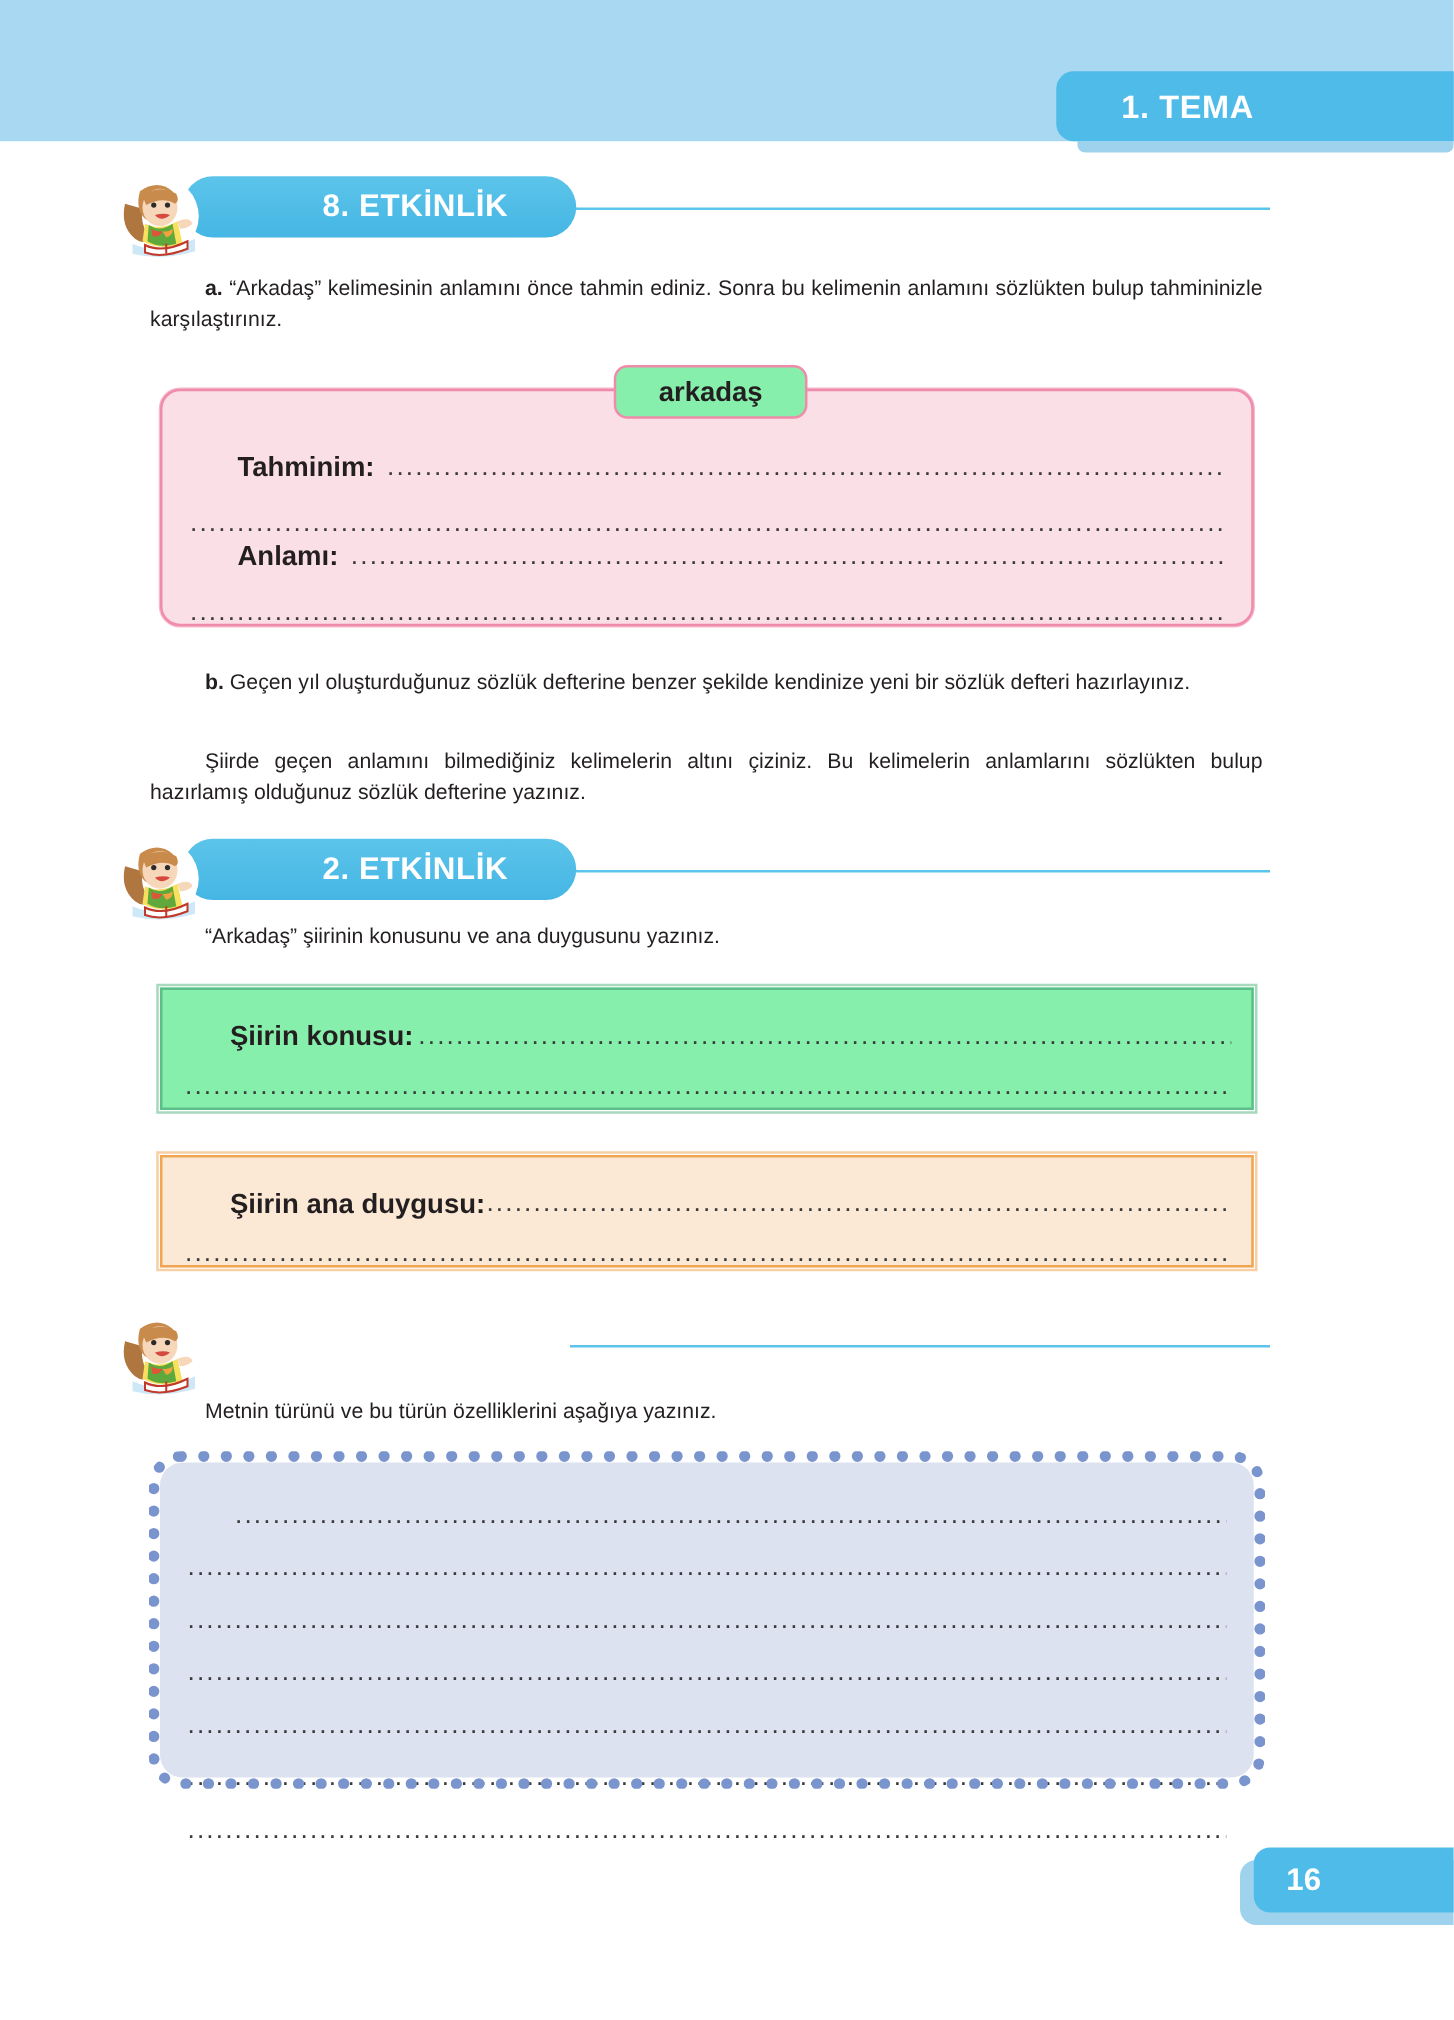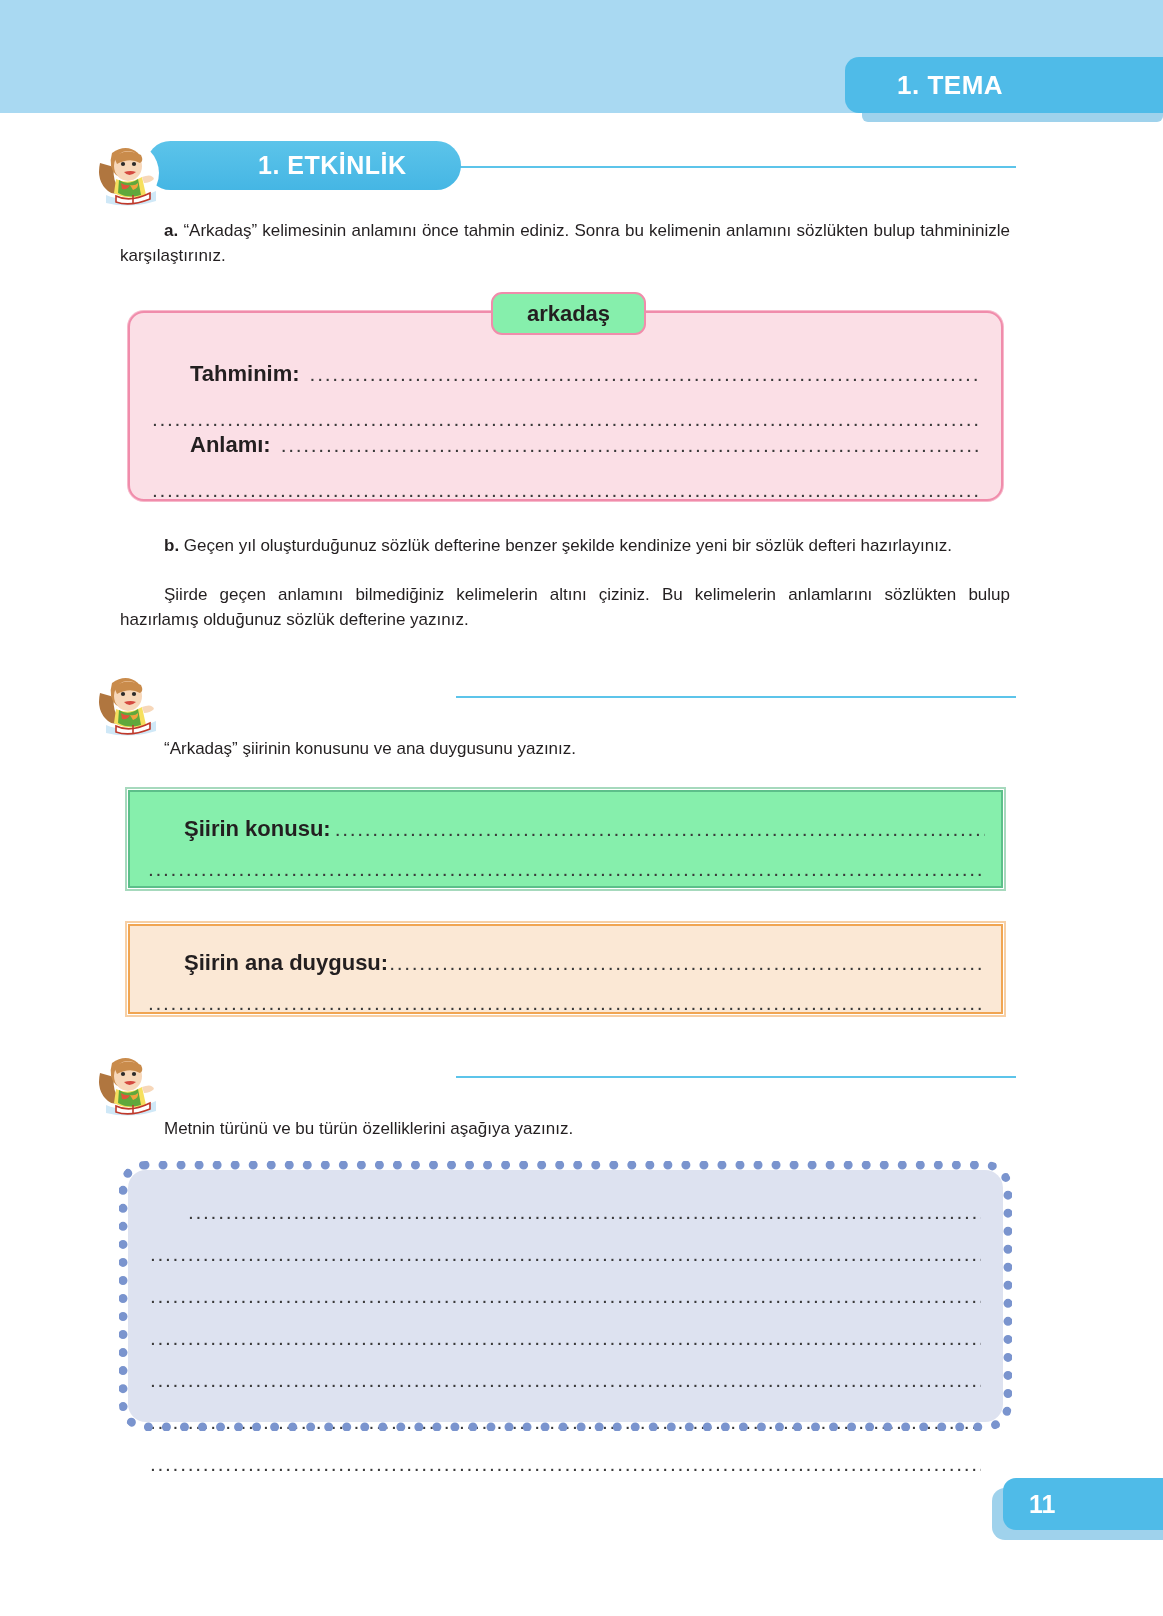--- a/index.html
+++ b/index.html
@@ -216,21 +216,21 @@
 
 <div class="header-band"></div>
 <div class="theme-tab-shadow"></div>
 <div class="theme-tab">
   <span>1. TEMA</span>
 </div>
 
 <div class="activity-header" style="top:133px;">
   <div class="act-rule"></div>
   <div class="act-pill">
-    <span>1. ETKİNLİK</span>
+    <span>8. ETKİNLİK</span>
   </div>
   <svg class="mascot" viewBox="0 0 78 78">
     <circle cx="42" cy="40" r="31" fill="#ffffff"></circle>
     <path d="M20 62 Q42 72 70 58 L70 68 Q44 76 20 70 Z" fill="#cfe8f7"></path>
     <path d="M14 30 Q10 48 22 58 Q30 64 34 56 Q26 48 28 34 Z" fill="#b0763f"></path>
     <path d="M26 20 Q22 34 30 42 Q40 48 50 40 Q58 30 52 20 Q40 10 26 20 Z" fill="#c98b4b"></path>
     <ellipse cx="42" cy="33" rx="14" ry="15" fill="#f7d7b9"></ellipse>
     <path d="M28 24 Q40 14 55 22 Q58 28 54 30 Q44 24 31 31 Z" fill="#c98b4b"></path>
     <circle cx="37" cy="31" r="2.1" fill="#2b2b2b"></circle>
     <circle cx="48" cy="31" r="2.1" fill="#2b2b2b"></circle>
@@ -264,26 +264,29 @@
     <span class="dots" style="margin-left:10px;">..............................................................................................................</span>
   </div>
   <div class="dots-full" style="margin:21px 20px 0 22px;">.............................................................................................................................</div>
 </div>
 
 <div class="para" style="top:534px;">
   <span class="indent"></span><span class="bold">b.</span>
   <span>Geçen yıl oluşturduğunuz sözlük defterine benzer şekilde kendinize yeni bir sözlük defteri hazırlayınız.</span>
 </div>
 
-<div class="para" style="top:583px;">
+<div class="para" style="top:597px;">
   <span class="indent"></span><span>Şiirde geçen anlamını bilmediğiniz kelimelerin altını çiziniz. Bu kelimelerin anlamlarını sözlükten bulup hazırlamış olduğunuz sözlük defterine yazınız.</span>
 </div>
 
 <div class="activity-header" style="top:663px;">
   <div class="act-rule"></div>
+  <div class="act-pill">
+    <span>2. ETKİNLİK</span>
+  </div>
   <svg class="mascot" viewBox="0 0 78 78">
     <circle cx="42" cy="40" r="31" fill="#ffffff"></circle>
     <path d="M20 62 Q42 72 70 58 L70 68 Q44 76 20 70 Z" fill="#cfe8f7"></path>
     <path d="M14 30 Q10 48 22 58 Q30 64 34 56 Q26 48 28 34 Z" fill="#b0763f"></path>
     <path d="M26 20 Q22 34 30 42 Q40 48 50 40 Q58 30 52 20 Q40 10 26 20 Z" fill="#c98b4b"></path>
     <ellipse cx="42" cy="33" rx="14" ry="15" fill="#f7d7b9"></ellipse>
     <path d="M28 24 Q40 14 55 22 Q58 28 54 30 Q44 24 31 31 Z" fill="#c98b4b"></path>
     <circle cx="37" cy="31" r="2.1" fill="#2b2b2b"></circle>
     <circle cx="48" cy="31" r="2.1" fill="#2b2b2b"></circle>
     <path d="M38 39 Q43 45 50 39 Q45 37 38 39 Z" fill="#d5493f"></path>
@@ -349,14 +352,14 @@
   <div class="dots-full" style="margin:21px 22px 0 22px;">................................................................................................................................</div>
   <div class="dots-full" style="margin:21px 22px 0 22px;">................................................................................................................................</div>
   <div class="dots-full" style="margin:21px 22px 0 22px;">................................................................................................................................</div>
   <div class="dots-full" style="margin:21px 22px 0 22px;">................................................................................................................................</div>
   <div class="dots-full" style="margin:21px 22px 0 22px;">................................................................................................................................</div>
   <div class="dots-full" style="margin:21px 22px 0 22px;">................................................................................................................................</div>
 </div>
 
 <div class="page-num-shadow"></div>
 <div class="page-num">
-  <span>11</span>
+  <span>16</span>
 </div>
 
 </body></html>

